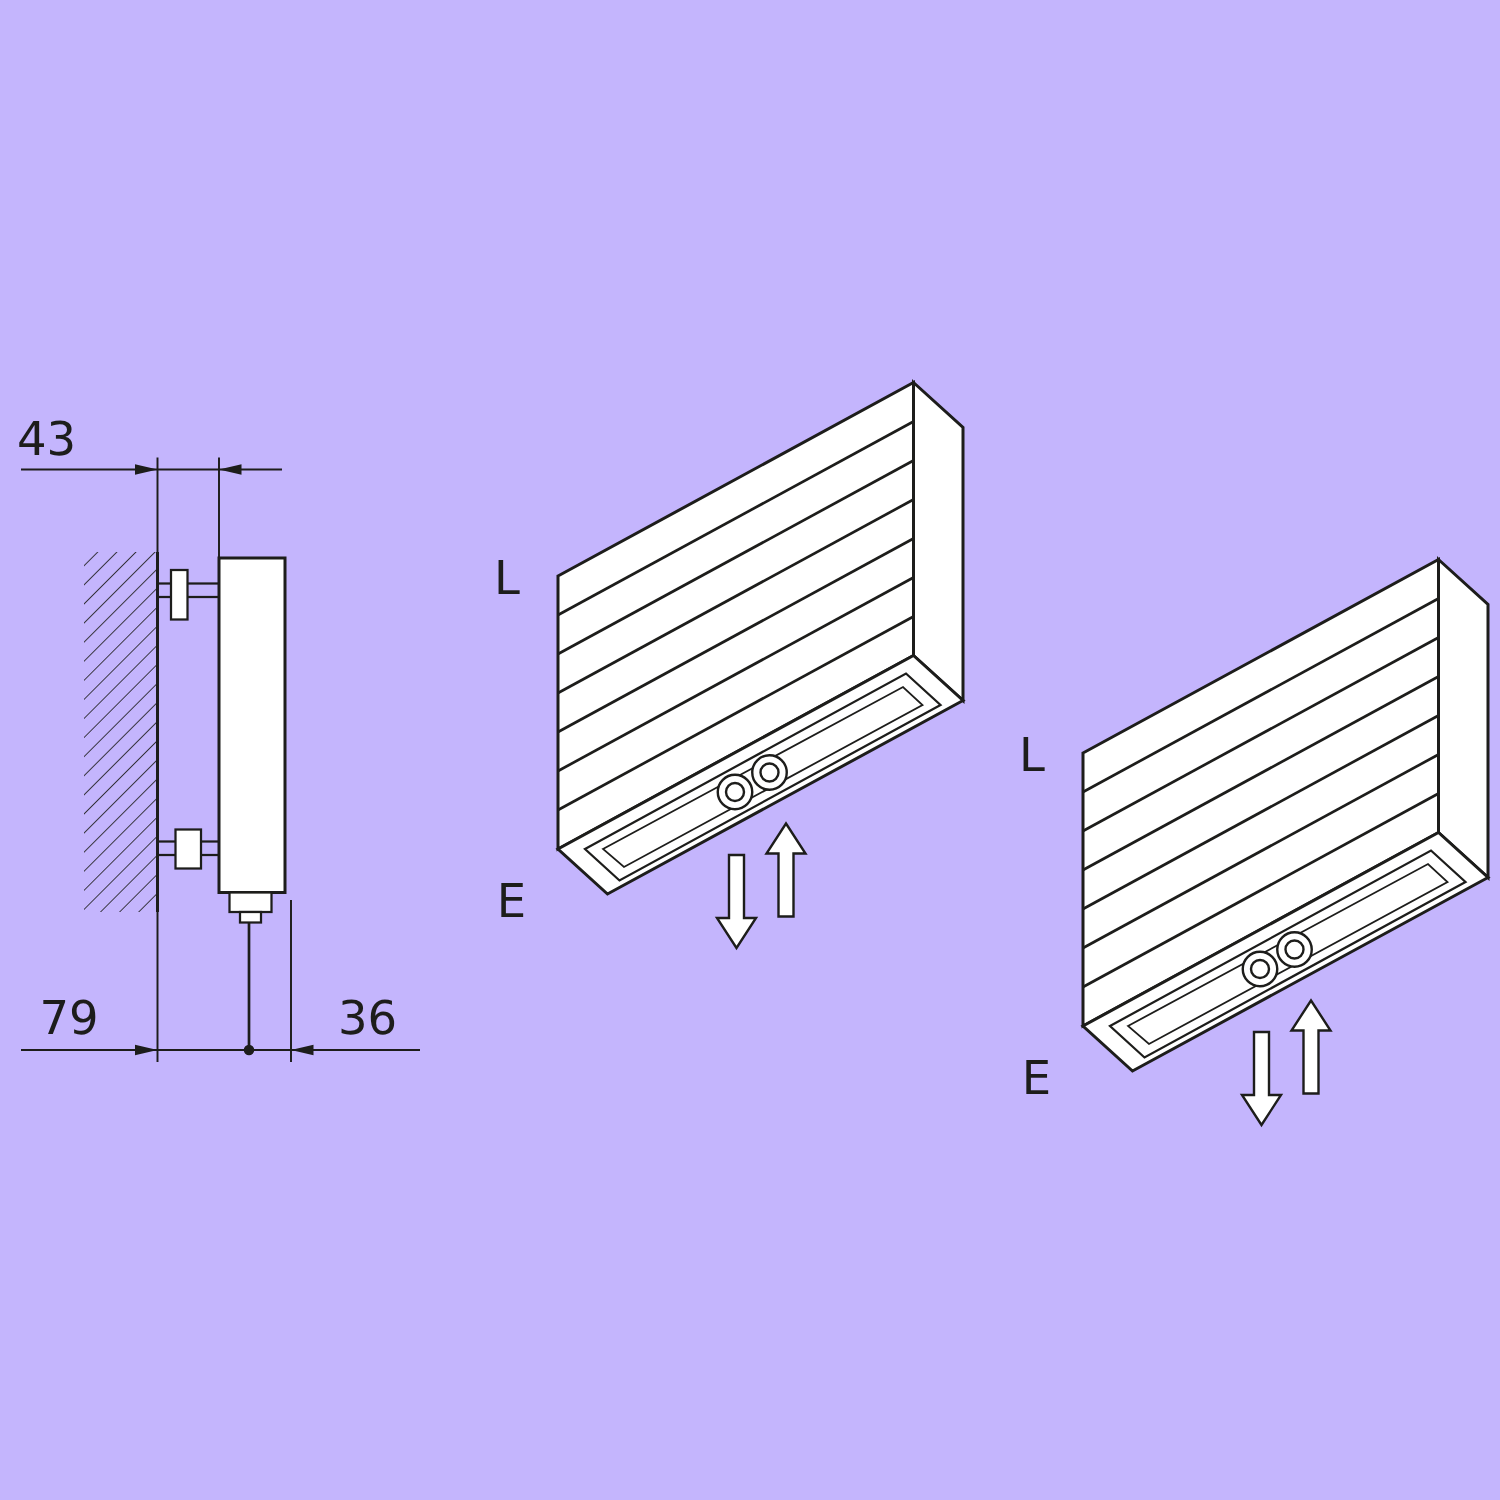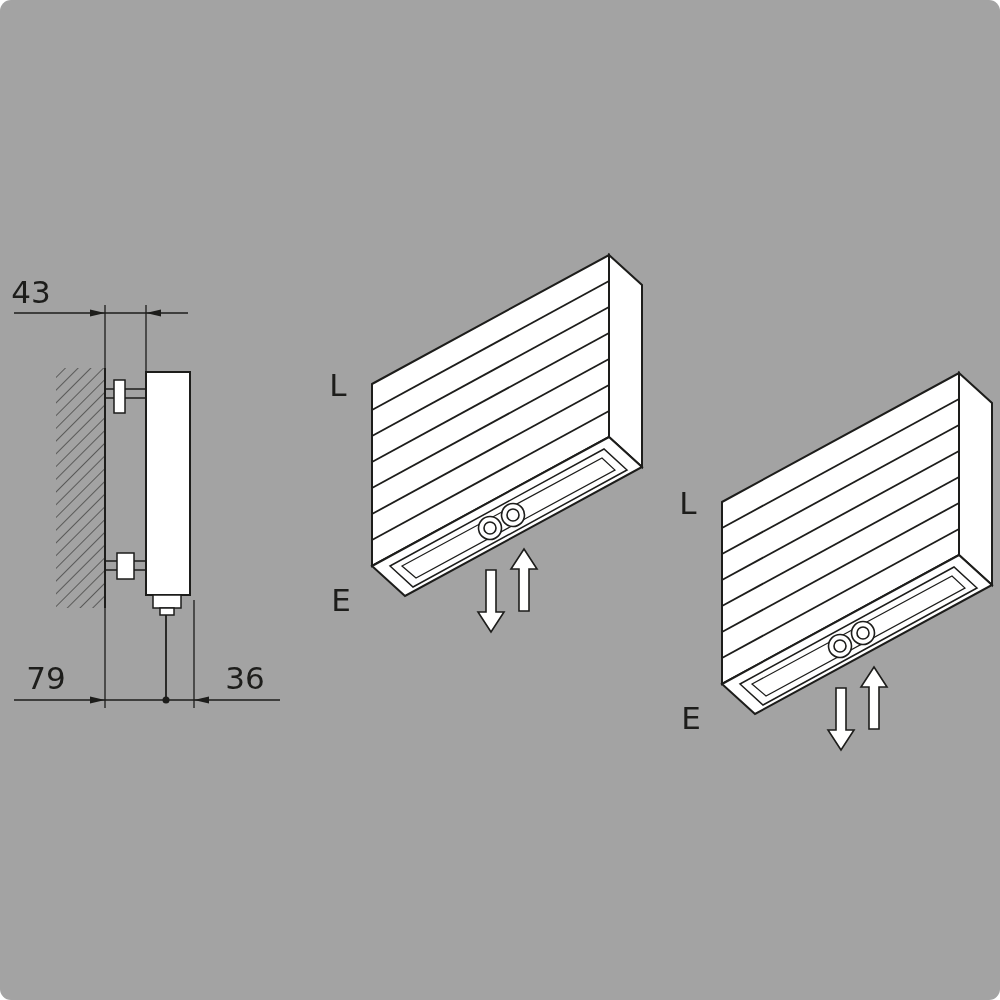--- a/index.html
+++ b/index.html
@@ -1,16 +1,16 @@
 <!DOCTYPE html>
 <html><head>
 <meta charset="utf-8">
 <style>
   html,body{margin:0;padding:0;background:#ffffff;}
-  .canvas{width:1000px;height:1000px;background:#a3a3a3;position:relative;overflow:hidden;border-radius:11px;}
+  .canvas{width:1000px;height:1000px;background:#c4b5fd;position:relative;overflow:hidden;}
   svg{display:block;}
   text{
     font-family:"DejaVu Sans","Liberation Sans",sans-serif;
     font-size:31px;
     fill:#1d1d1b;
   }
   .ln{stroke:#1d1d1b;fill:none;}
   .fillwhite{fill:#ffffff;stroke:#1d1d1b;}
   .solid{fill:#1d1d1b;stroke:none;}
 </style>

